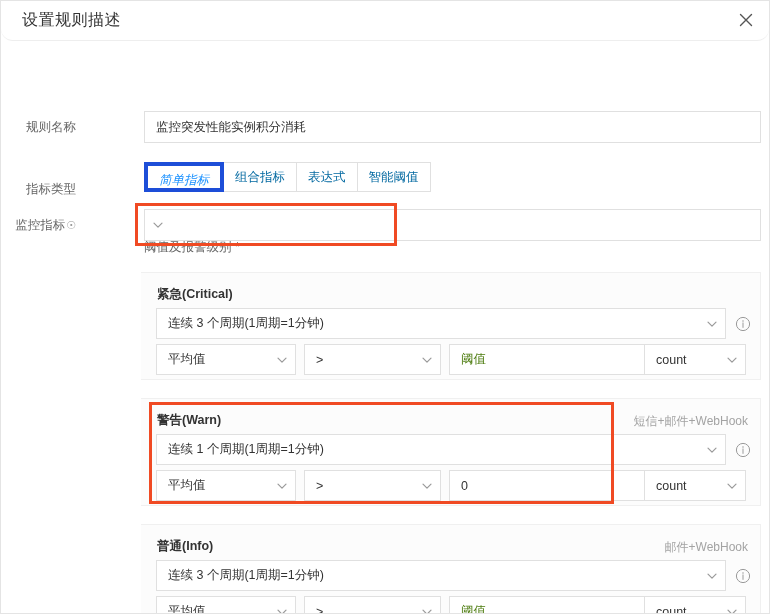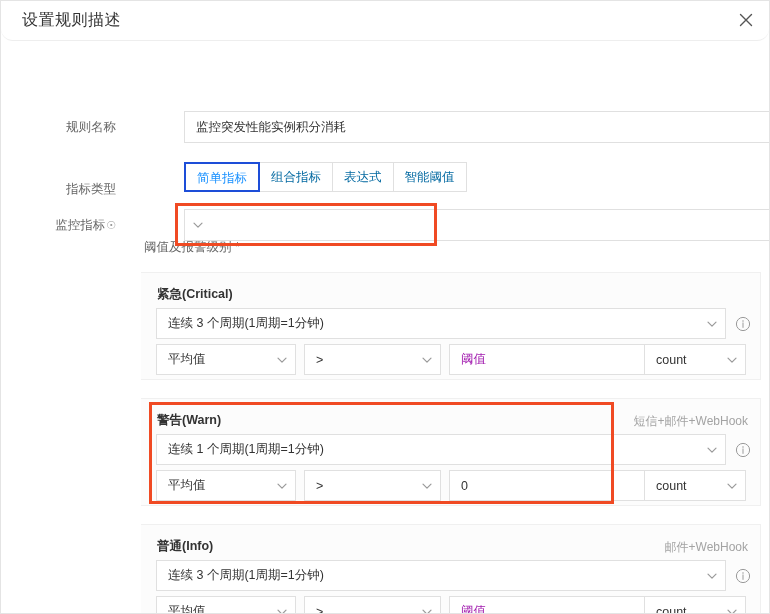--- a/index.html
+++ b/index.html
@@ -46,21 +46,20 @@
     height: 22px;
     cursor: pointer;
     color: #555555;
   }
   .close-btn svg { display: block; }
 
   
   .form-body {
     position: relative;
     padding-top: 14px;
-    padding-left: 40px;
   }
   .form-row {
     position: relative;
   }
   .form-label {
     position: absolute;
     left: 0;
     width: 75px;
     text-align: right;
     font-size: 12.5px;
@@ -83,21 +82,21 @@
     position: absolute;
     display: flex;
     align-items: center;
   }
   .field .val {
     padding-left: 11px;
     white-space: nowrap;
     overflow: hidden;
     flex: 1;
   }
-  .field .val.ph { color: #a21caf; font-family: Liberation Mono, monospace; }
+  .field .val.ph { color: #4d7c0f; font-family: Liberation Mono, monospace; }
   .chev {
     width: 26px;
     display: flex;
     align-items: center;
     justify-content: center;
     color: #9a9a9a;
     flex: none;
   }
 
   
@@ -124,24 +123,25 @@
     font-size: 12.5px;
     color: #0369a1;
     padding: 0 11px;
     height: 30px;
     line-height: 28px;
     cursor: pointer;
     white-space: nowrap;
   }
   .tab:first-child { border-left: 1px solid #e0e0e0; }
   .tab.active {
-    border: 2px solid #1d4ed8;
+    border: 4px solid #1d4ed8;
     color: #1890ff;
     position: relative;
     z-index: 2;
+    font-style: italic;
   }
 
   
   .metric-select {
     left: 143px;
     top: 154px;
     width: 617px;
     height: 32px;
   }
   .metric-hl {

